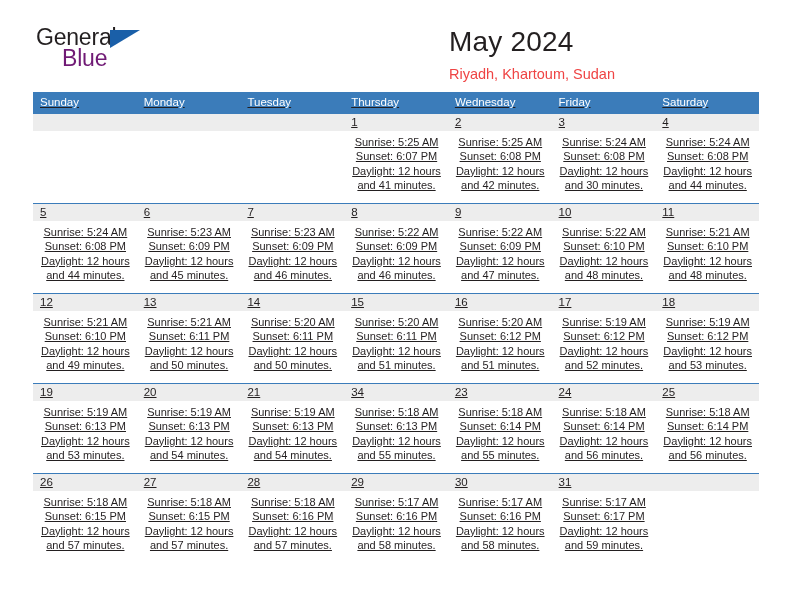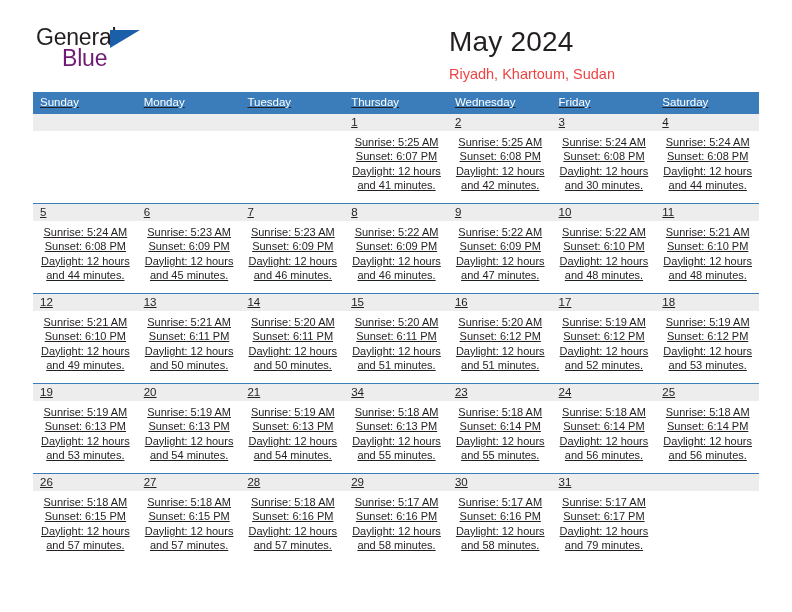--- a/index.html
+++ b/index.html
@@ -483,21 +483,21 @@
           <div>Daylight: 12 hours</div>
           <div>and 58 minutes.</div>
         </div>
       </div>
       <div class="day">
         <div class="day-num">31</div>
         <div class="day-body">
           <div>Sunrise: 5:17 AM</div>
           <div>Sunset: 6:17 PM</div>
           <div>Daylight: 12 hours</div>
-          <div>and 79 minutes.</div>
+          <div>and 59 minutes.</div>
         </div>
       </div>
       <div class="day">
         <div class="day-num"></div>
         <div class="day-body">
           <div></div>
           <div></div>
           <div></div>
           <div></div>
         </div>

